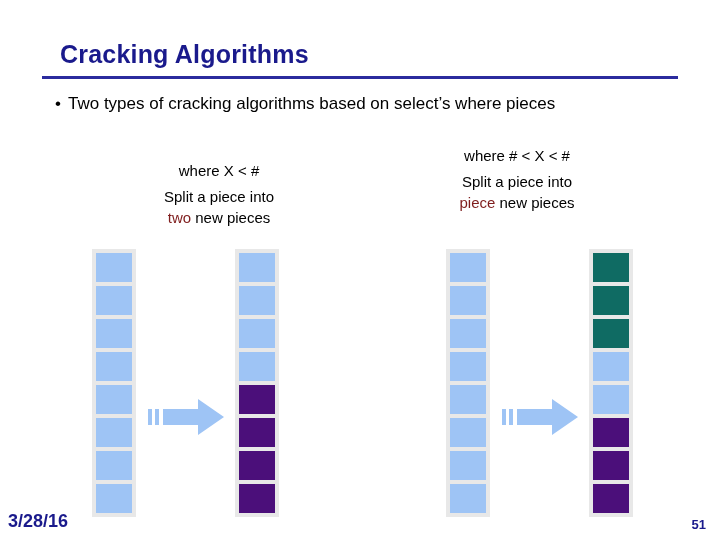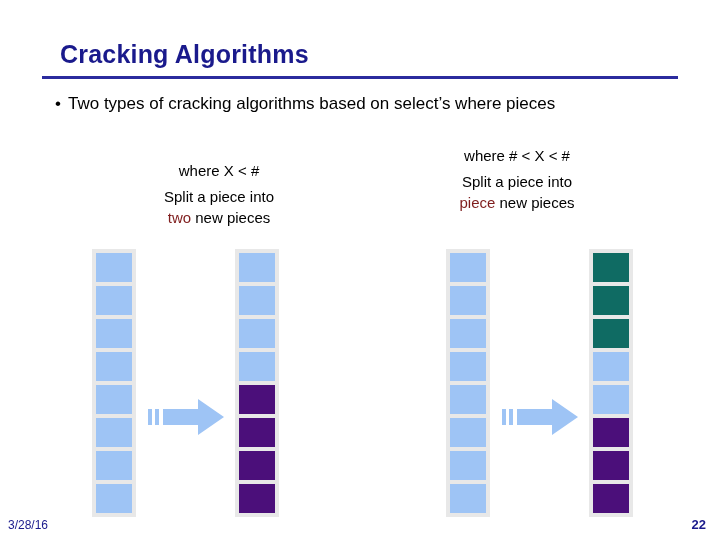--- a/index.html
+++ b/index.html
@@ -99,22 +99,22 @@
     right: 14px;
     bottom: 8px;
     font-size: 13px;
     font-weight: bold;
     color: #1a1a8c;
   }
   .datestamp {
     position: absolute;
     left: 8px;
     bottom: 8px;
-    font-size: 12px;
-    font-weight: normal;
+    font-size: 18px;
+    font-weight: bold;
     color: #1a1a8c;
   }
 </style>
 </head>
 <body>
 
 <div class="slide">
 
   <div class="title">Cracking Algorithms</div>
   <div class="title-rule"></div>
@@ -187,15 +187,15 @@
     <path d="M15 11 L50 11 L50 1 L76 19 L50 37 L50 27 L15 27 Z" fill="#9ec4f5"></path>
   </svg>
 
   <svg class="arrow" style="left:502px; top:398px;" width="78" height="38" viewBox="0 0 78 38">
     <rect x="0" y="11" width="4" height="16" fill="#9ec4f5"></rect>
     <rect x="7" y="11" width="4" height="16" fill="#9ec4f5"></rect>
     <path d="M15 11 L50 11 L50 1 L76 19 L50 37 L50 27 L15 27 Z" fill="#9ec4f5"></path>
   </svg>
 
   <div class="datestamp">3/28/16</div>
-  <div class="pagenum">22</div>
+  <div class="pagenum">51</div>
 
 </div>
 
 </body></html>

